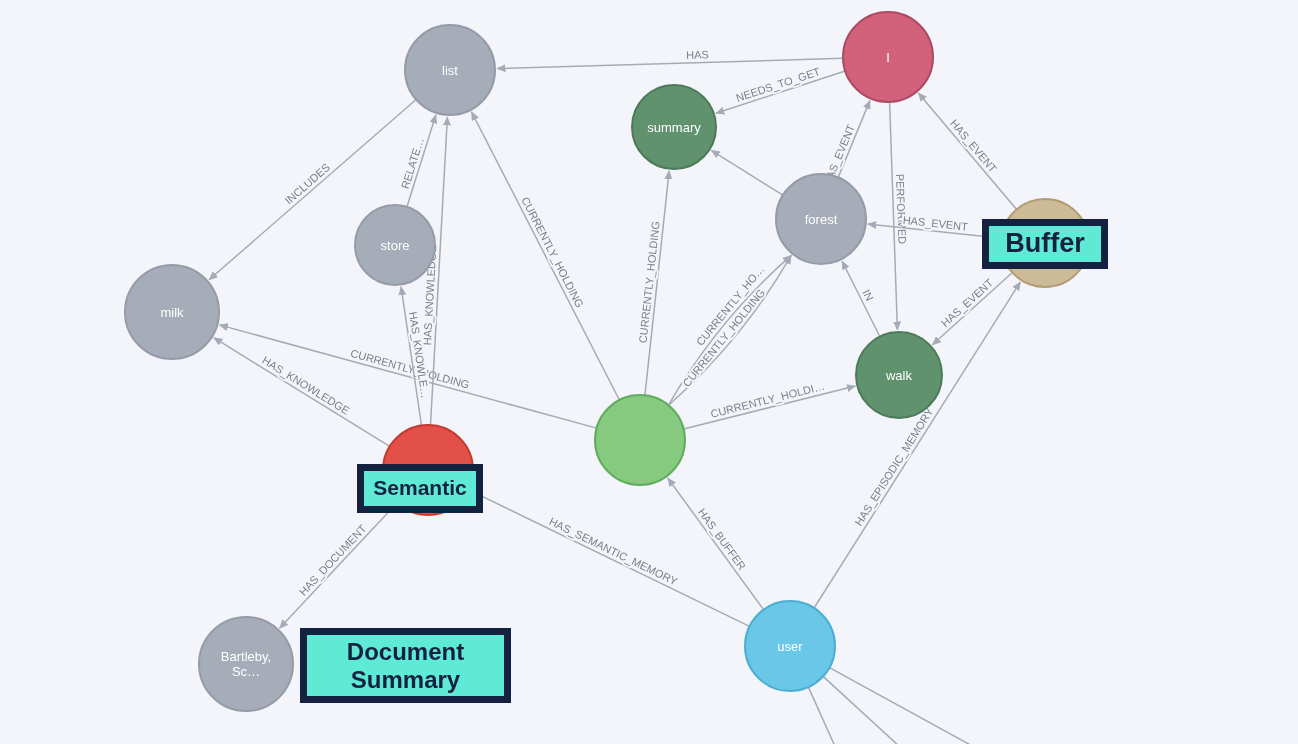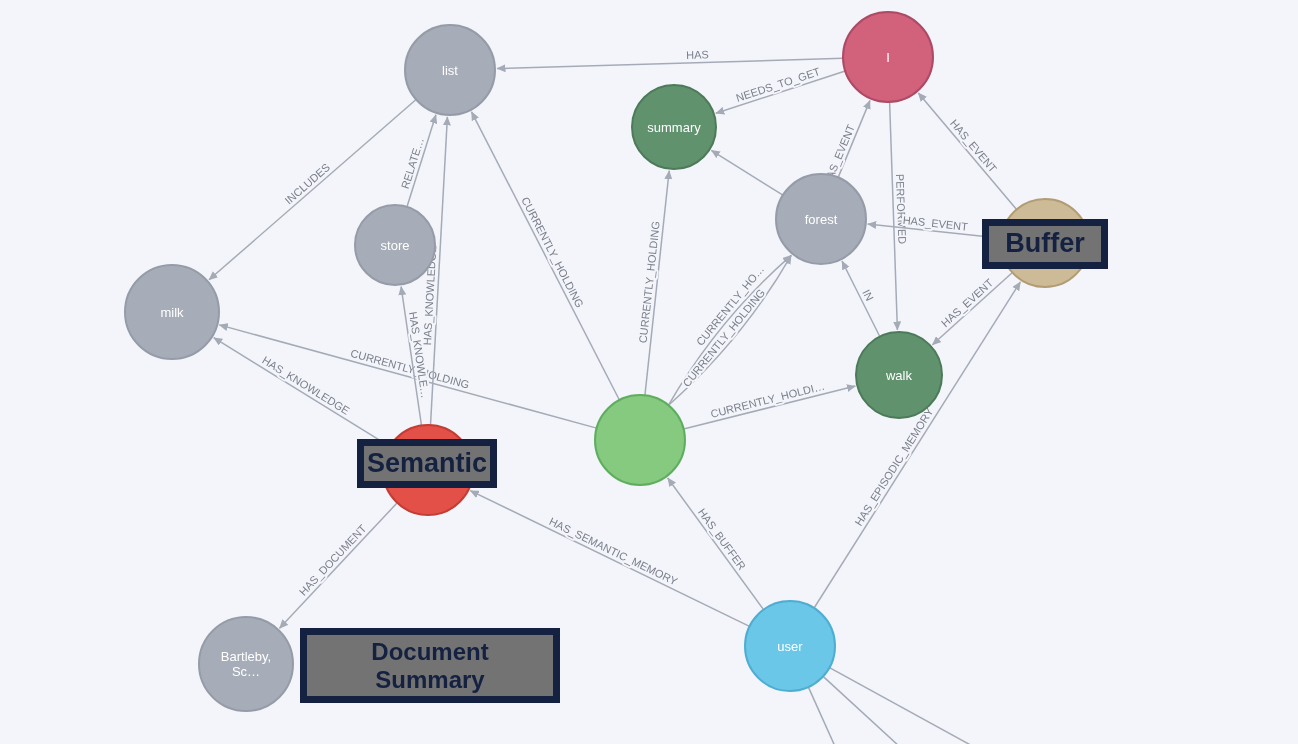--- a/index.html
+++ b/index.html
@@ -15,21 +15,21 @@
   }
   .node-label {
     font-family: "Liberation Sans", sans-serif;
     font-size: 13px;
     pointer-events: none;
   }
   #annotations { position: absolute; left: 0; top: 0; width: 100%; height: 100%; }
   .callout {
     position: absolute;
     box-sizing: border-box;
-    background: #737373;
+    background: #5eead4;
     border: 7px solid #142140;
     display: flex;
     flex-direction: column;
     align-items: center;
     justify-content: center;
     font-weight: bold;
     text-align: left;
     line-height: 1.15;
   }
 </style>
@@ -137,21 +137,21 @@
       <g>
         <circle cx="246" cy="664" r="47" fill="#a6adb8" stroke="#959ca8" stroke-width="2"></circle>
         <text x="246" y="661" text-anchor="middle" class="node-label" fill="#ffffff">Bartleby,</text>
         <text x="246" y="676" text-anchor="middle" class="node-label" fill="#ffffff">Sc…</text>
       </g>
     </svg>
   <div id="annotations">
       <div class="callout" style="left: 982px; top: 219px; width: 126px; height: 50px; font-size: 27px; border-color: rgb(20, 33, 64); color: rgb(20, 33, 64);">
         <div>Buffer</div>
       </div>
-      <div class="callout" style="left: 357px; top: 439px; width: 140px; height: 49px; font-size: 27px; border-color: rgb(20, 33, 64); color: rgb(20, 33, 64);">
+      <div class="callout" style="left: 357px; top: 464px; width: 126px; height: 49px; font-size: 21px; border-color: rgb(20, 33, 64); color: rgb(20, 33, 64);">
         <div>Semantic</div>
       </div>
-      <div class="callout" style="left: 300px; top: 628px; width: 260px; height: 75px; font-size: 24px; border-color: rgb(20, 33, 64); color: rgb(20, 33, 64);">
+      <div class="callout" style="left: 300px; top: 628px; width: 211px; height: 75px; font-size: 24px; border-color: rgb(20, 33, 64); color: rgb(20, 33, 64);">
         <div>Document</div>
         <div>Summary</div>
       </div>
     </div>
 </div>
 
 </body></html>

